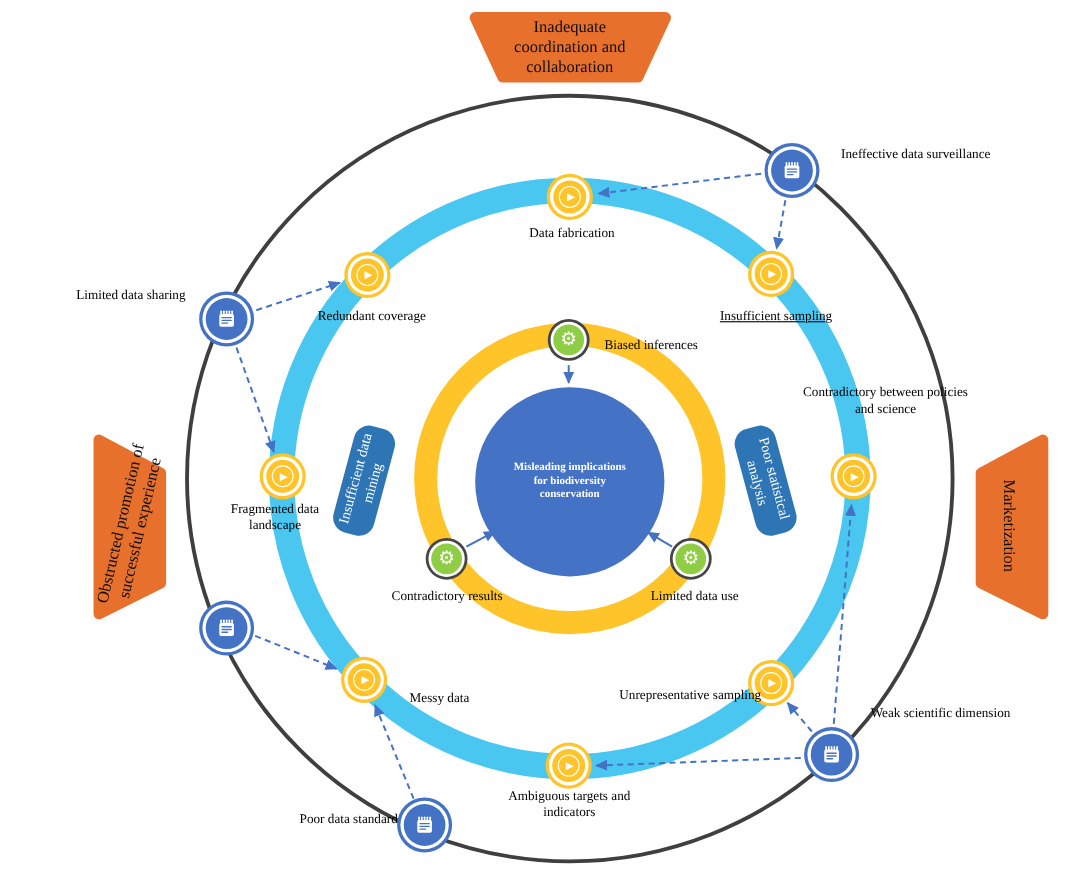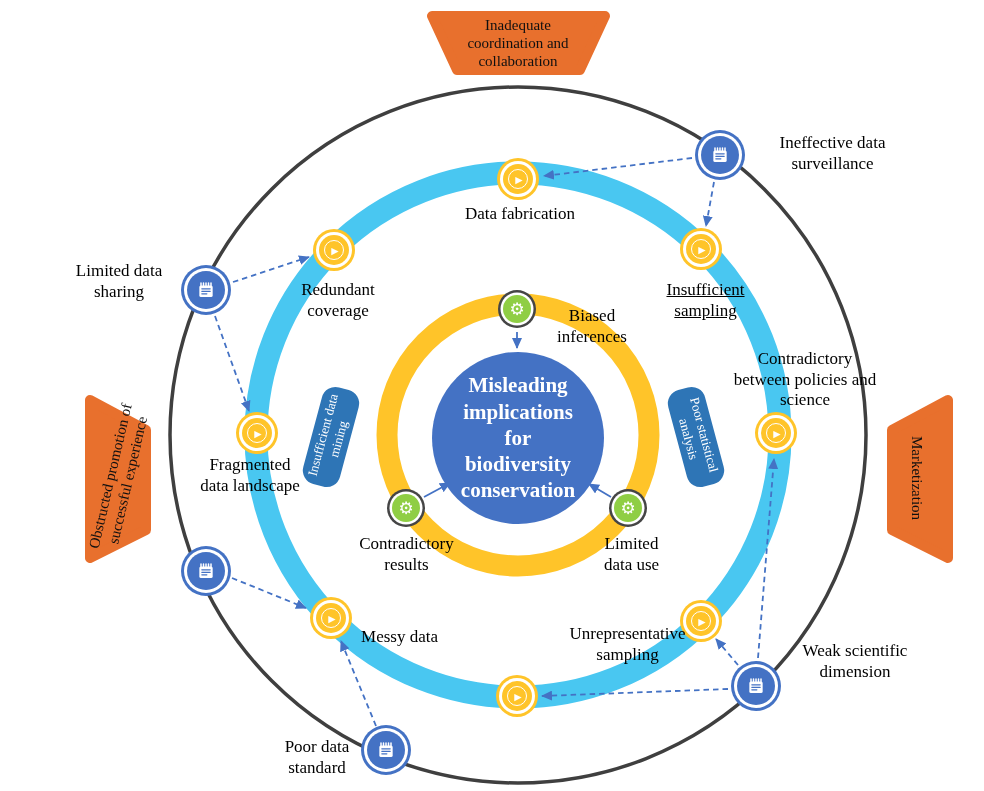--- a/index.html
+++ b/index.html
@@ -2,21 +2,21 @@
 <html><head>
 <meta charset="utf-8">
 <style>
   html,body{margin:0;padding:0;background:#fff;}
   #stage{
     position:relative;width:984px;height:791px;background:#fff;overflow:hidden;
     font-family:"Liberation Serif", serif;color:#000;
   }
   svg.canvas{position:absolute;left:0;top:0;z-index:1;}
   .label{
-    position:absolute;z-index:5;font-size:17px;line-height:1.22;text-align:center;color:#000;
+    position:absolute;z-index:5;font-size:12px;line-height:1.22;text-align:center;color:#000;
   }
   .node{position:absolute;transform:translate(-50%,-50%);z-index:4;display:flex;align-items:center;justify-content:center;}
   .blue-icon{
     width:38px;height:38px;border-radius:50%;background:#4472c4;
     box-shadow:0 0 0 3px #fff, 0 0 0 6px #4472c4;
     display:flex;align-items:center;justify-content:center;
   }
   .yellow-icon{
     width:30px;height:30px;border-radius:50%;background:#ffc429;
     box-shadow:0 0 0 3px #fff, 0 0 0 6px #ffc429;
@@ -32,21 +32,21 @@
     box-shadow:0 0 0 2.5px #fff, 0 0 0 5px #454545;
     display:flex;align-items:center;justify-content:center;
     color:#fff;font-size:17px;line-height:1;font-family:"DejaVu Sans", sans-serif;
   }
   .center-circle{
     position:absolute;left:518px;top:438px;transform:translate(-50%,-50%);
     width:172px;height:172px;border-radius:50%;background:#4472c4;z-index:3;
     display:flex;align-items:center;justify-content:center;
   }
   .center-circle .center-text{
-    width:116px;text-align:center;color:#fff;font-weight:bold;font-size:21px;line-height:1.25;
+    width:116px;text-align:center;color:#fff;font-weight:bold;font-size:10px;line-height:1.25;
   }
   .ring-label{
     position:absolute;z-index:3;width:100px;height:38px;border-radius:14px;background:#2e75b6;
     color:#fff;font-size:13px;line-height:1.2;text-align:center;
     display:flex;align-items:center;justify-content:center;padding:2px;box-sizing:border-box;
   }
   .banner-text{
     position:absolute;z-index:5;font-size:15px;line-height:1.2;text-align:center;color:#101010;
   }
 </style>
@@ -267,20 +267,21 @@
   </div>
   <div class="label" style="left:560px;top:624px;width:135px;">Unrepresentative sampling</div>
 
   <div class="node" style="left:517px;top:696px;">
     <div class="yellow-icon">
         <div class="play-ring">
           <span>▶</span>
         </div>
       </div>
   </div>
+  <div class="label" style="left:440px;top:716px;width:155px;">Ambiguous targets and indicators</div>
 
   <div class="node" style="left:517px;top:309px;">
     <div class="green-icon">
         <span>⚙</span>
       </div>
   </div>
   <div class="label" style="left:547px;top:306px;width:90px;">Biased inferences</div>
 
   <div class="node" style="left:406px;top:508px;">
     <div class="green-icon">

